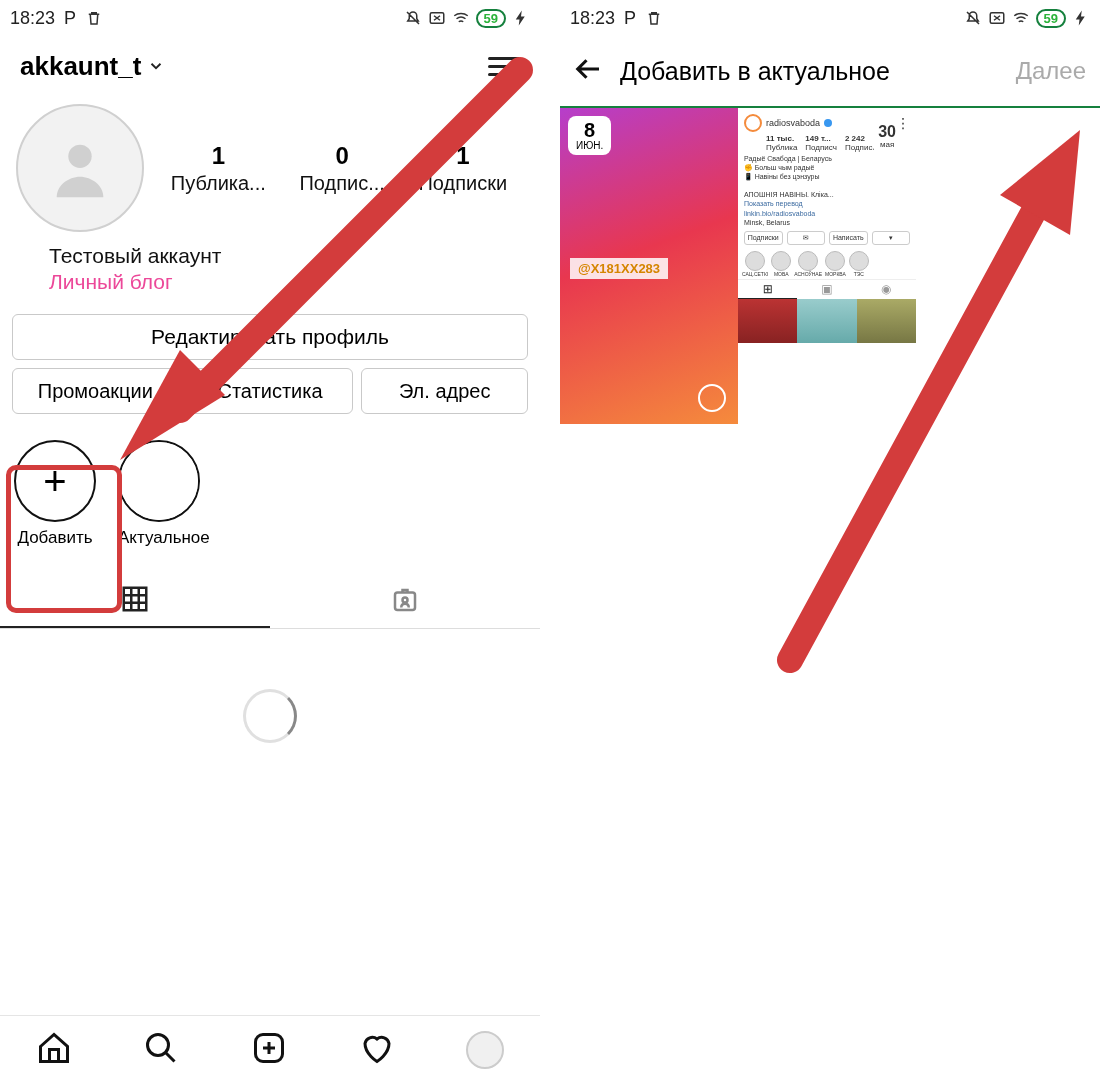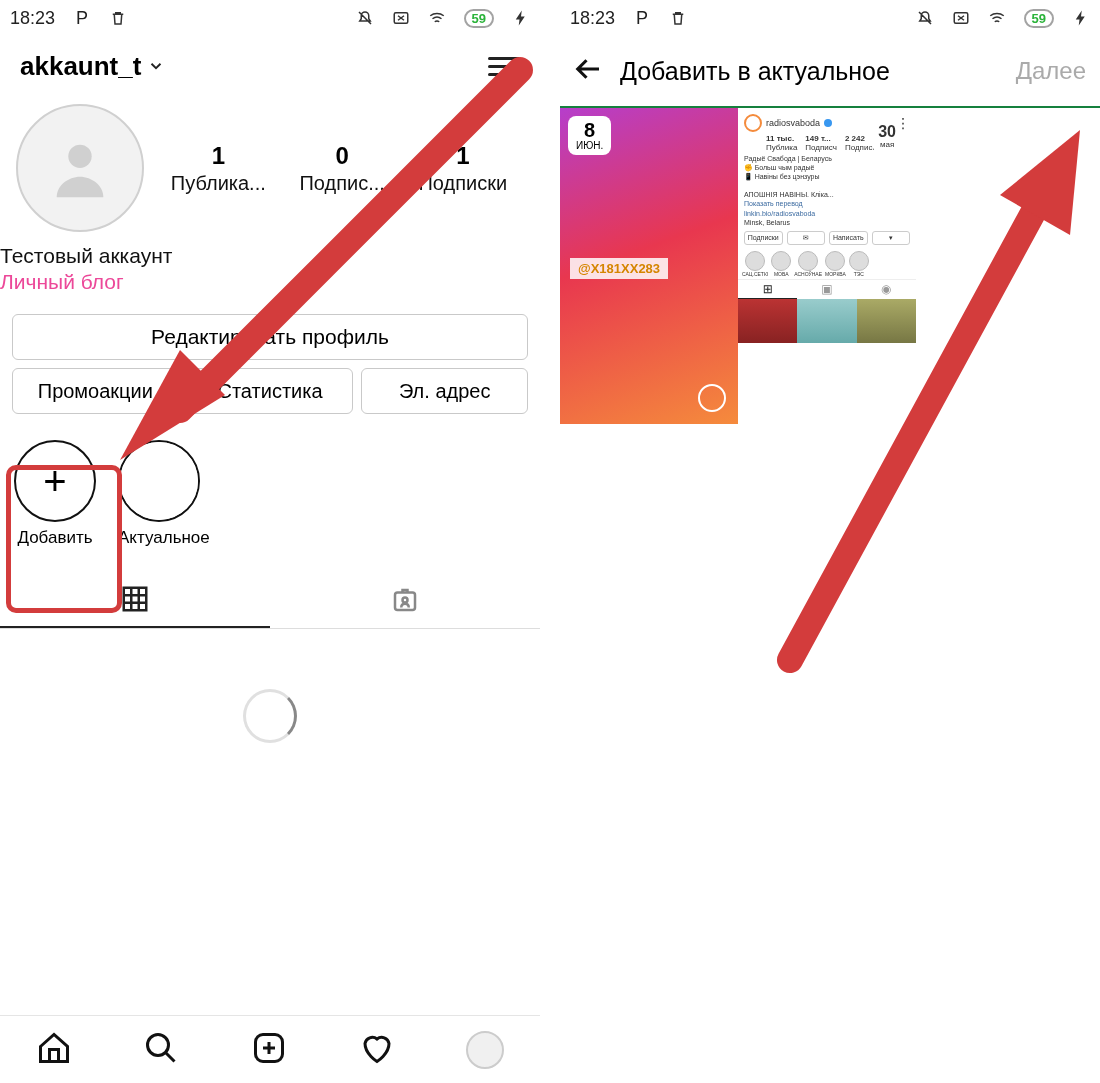--- a/index.html
+++ b/index.html
@@ -14,23 +14,23 @@
   }
   .phone { position: absolute; top: 0; width: 540px; height: 1083px; background: #fff; }
   .phone.left { left: 0; }
   .phone.right { left: 560px; }
 
   
   .status-bar {
     height: 36px; display:flex; align-items:center; justify-content:space-between;
     padding: 0 10px; font-size: 18px; font-weight: 500; color:#222;
   }
-  .status-left, .status-right { display:flex; align-items:center; gap:18px; }
+  .status-left, .status-right { display:flex; align-items:center; gap:6px; }
   .battery-pill {
-    border:2px solid #a3a3a3; border-radius:12px; padding:0 6px; font-size:13px;
+    border:2px solid #15803d; border-radius:12px; padding:0 6px; font-size:13px;
     font-weight:600; color:#2bb33a; display:flex; align-items:center;
   }
   .mini-icon { width:18px; height:18px; display:flex; align-items:center; justify-content:center; }
   .mini-icon svg { width:18px; height:18px; }
 
   
   .profile-header {
     height: 60px; display:flex; align-items:center; justify-content:space-between;
     padding: 0 20px;
   }
@@ -43,21 +43,21 @@
   .avatar-big {
     width:128px; height:128px; border-radius:50%; border:2px solid #d0d0d0;
     background:#f2f2f2; display:flex; align-items:center; justify-content:center; flex:none;
   }
   .avatar-big svg { width:70px; height:70px; fill:#d0d0d0; }
   .stats { flex:1; display:flex; justify-content:space-around; margin-left:10px; }
   .stat { text-align:center; }
   .stat .num { font-size:24px; font-weight:700; }
   .stat .lbl { font-size:20px; color:#111; margin-top:2px; white-space:nowrap; overflow:hidden; text-overflow:ellipsis; max-width:110px; }
 
-  .bio { padding:4px 0 10px; }
+  .bio { padding:4px 16px 10px;margin-left:33px; }
   .bio .name { font-size:21px; color:#111; }
   .bio .cat { font-size:21px; color:#ec4899; margin-top:2px; }
 
   .wide-btn {
     margin:10px 12px 8px; border:1px solid #c9c9c9; border-radius:6px; height:46px;
     display:flex; align-items:center; justify-content:center; font-size:21px; font-weight:500;
   }
   .btn-row { display:flex; gap:8px; padding:0 12px 6px; }
   .small-btn {
     flex:1; border:1px solid #c9c9c9; border-radius:6px; height:46px;

